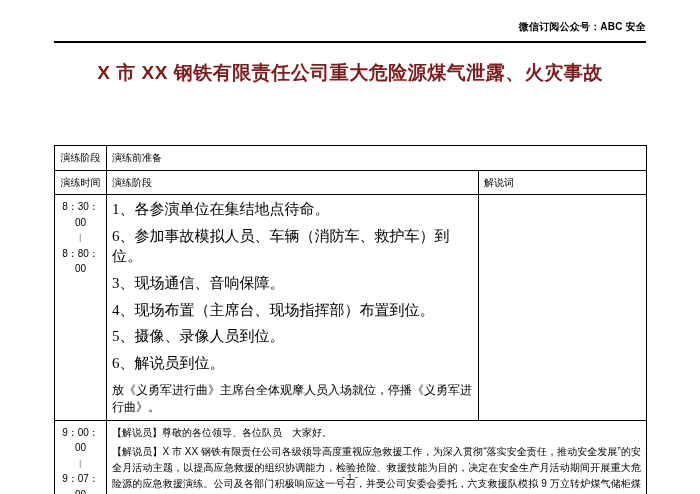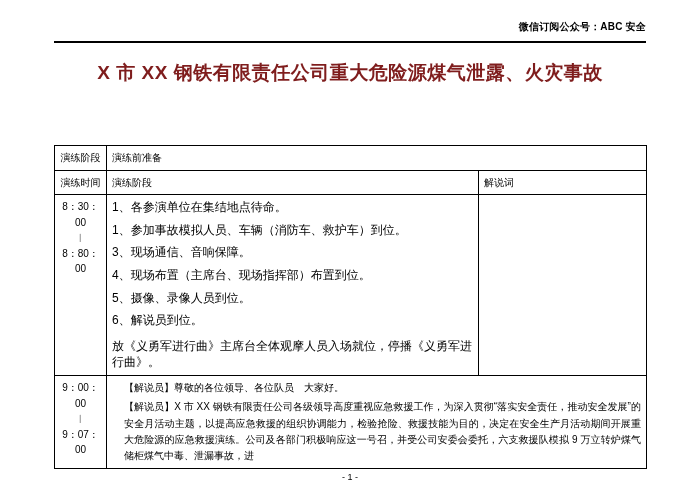--- a/index.html
+++ b/index.html
@@ -103,33 +103,34 @@
     display: block;
     font-size: 10px;
   }
   .steps {
     margin: 0;
     padding: 0;
     list-style: none;
   }
   .steps li {
     margin: 0 0 6.5px 0;
-    font-size: 12px;
+    font-size: 15px;
     line-height: 1.35;
+    font-family: Liberation Serif, serif;
   }
   .steps li:last-child {
     margin-bottom: 0;
   }
   .extra-line {
     margin-top: 9px;
     font-size: 12px;
     line-height: 1.4;
   }
   .speech p {
-    margin: 0 0 3px 12px;
+    margin: 0 0 3px 0;
     font-size: 10px;
     line-height: 1.62;
     text-align: justify;
   }
   .speech p:last-child {
     margin-bottom: 0;
   }
   .footer {
     position: absolute;
     bottom: 12px;
@@ -176,21 +177,21 @@
       </tr>
       <tr>
         <td class="c-stage time-cell cell-tall">
           <span class="t">8：30：00</span>
           <span class="bar">︱</span>
           <span class="t">8：80：00</span>
         </td>
         <td>
           <ul class="steps">
             <li>1、各参演单位在集结地点待命。</li>
-            <li>1、参加事故模拟人员、车辆（消防车、救护车）到位。</li>
+            <li>6、参加事故模拟人员、车辆（消防车、救护车）到位。</li>
             <li>3、现场通信、音响保障。</li>
             <li>4、现场布置（主席台、现场指挥部）布置到位。</li>
             <li>5、摄像、录像人员到位。</li>
             <li>6、解说员到位。</li>
           </ul>
           <div class="extra-line">放《义勇军进行曲》主席台全体观摩人员入场就位，停播《义勇军进行曲》。</div>
         </td>
         <td></td>
       </tr>
       <tr>

